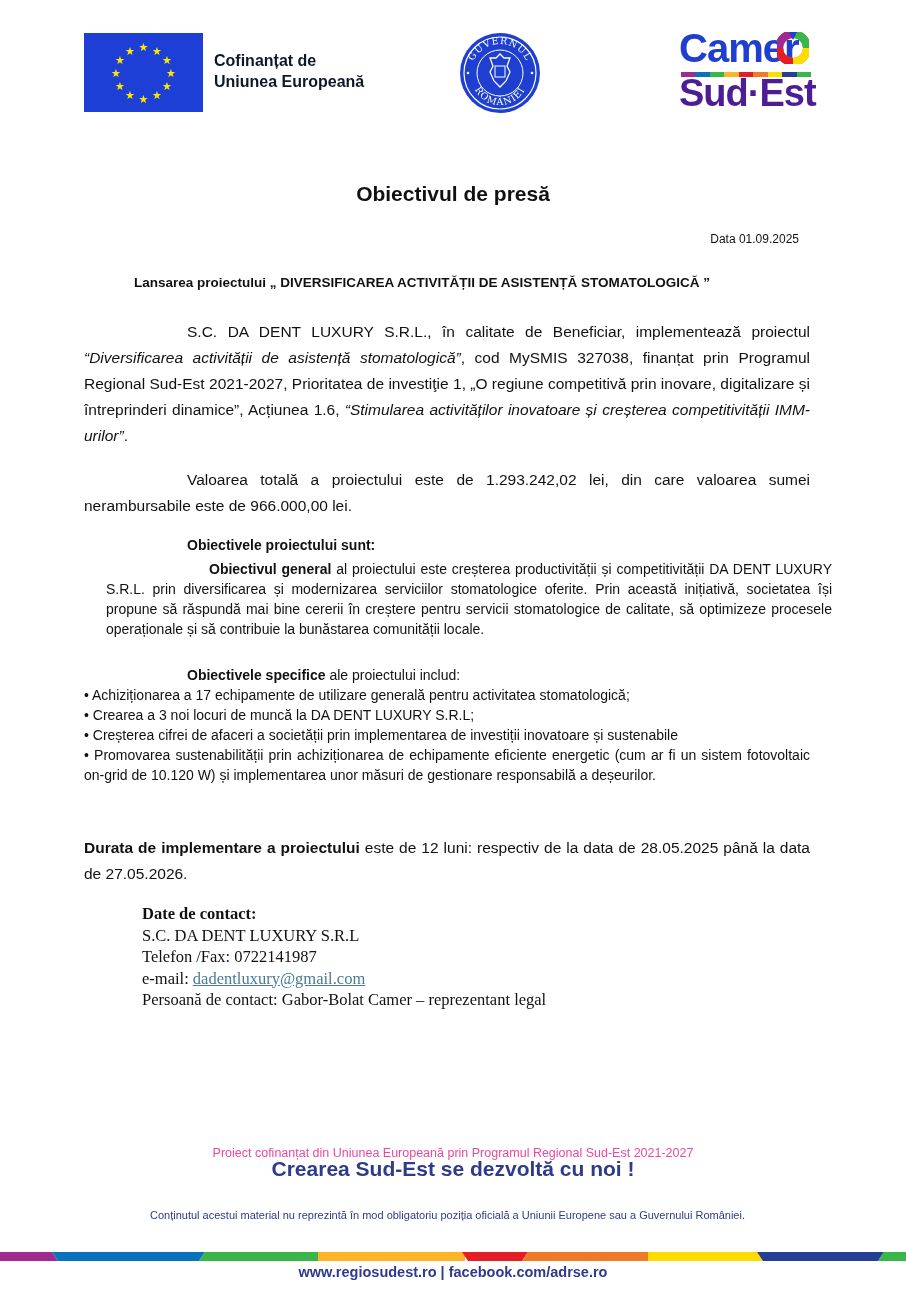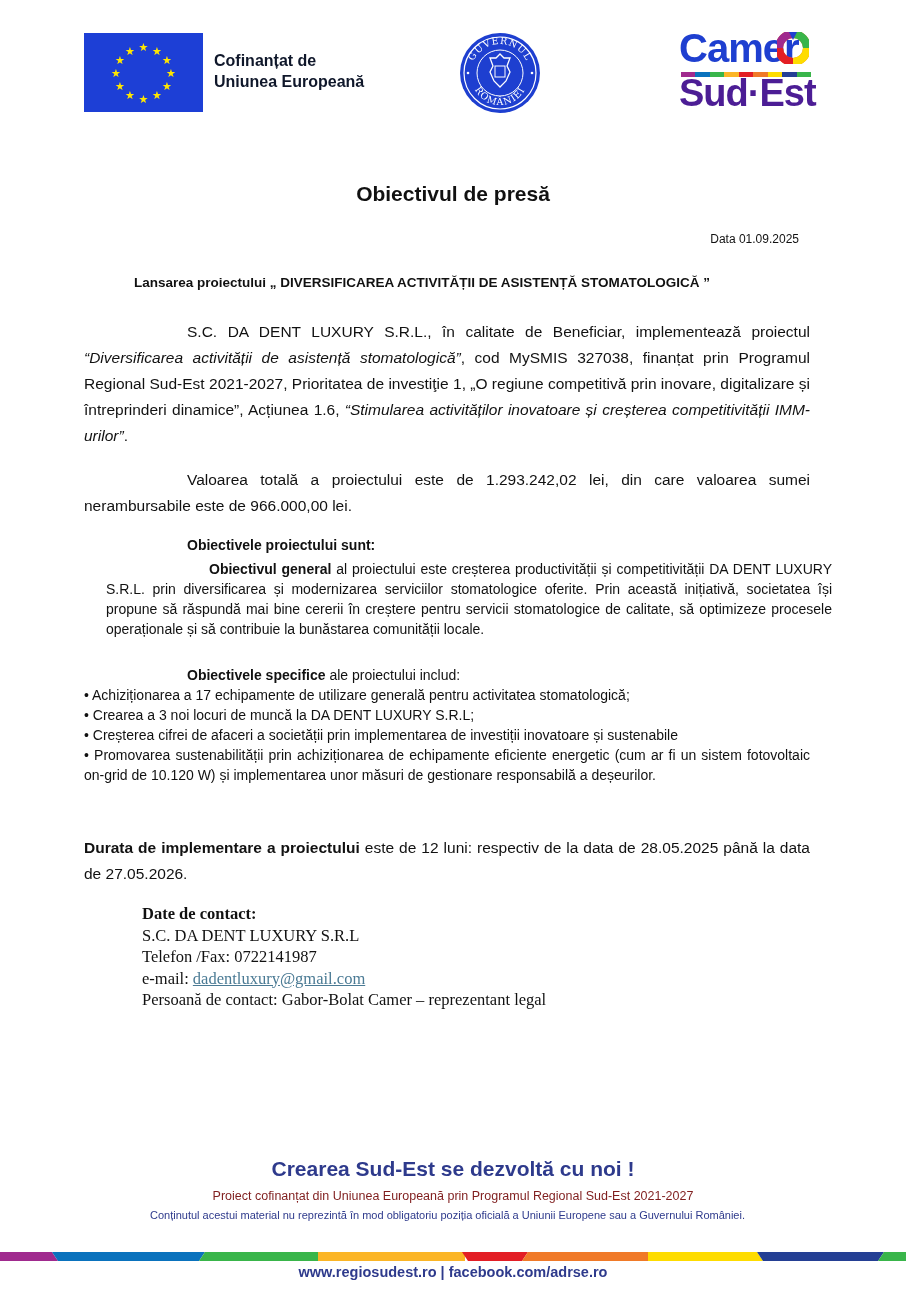--- a/index.html
+++ b/index.html
@@ -31,21 +31,21 @@
   .obj-spec { top: 665px; }
   .bullets { top: 685px; }
   .bullets div { margin: 0; }
   .durata { top: 835px; }
 
   .contact { left: 142px; top: 903px; font-family: "Liberation Serif", serif; font-size: 16.5px; line-height: 21.5px; }
   .contact .link { color: #4a7a94; text-decoration: underline; }
 
   
   .slogan { left: 0; width: 906px; top: 1157px; text-align: center; color: #2e3a8c; font-weight: bold; font-size: 21px; }
-  .fund { left: 0; width: 906px; top: 1189px; text-align: center; color: #7f1d1d; font-size: 12.5px; }
+  .fund { left: 0; width: 906px; top: 1146px; text-align: center; color: #ec4899; font-size: 12.5px; }
   .disclaimer { left: 0; width: 895px; top: 1209px; text-align: center; color: #2e3a8c; font-size: 11px; }
   .stripe { left: 0; top: 1247px; width: 906px; height: 9px; }
   .web { left: 0; width: 906px; top: 1264px; text-align: center; color: #2e3a8c; font-weight: bold; font-size: 14.5px; }
 </style>
 </head>
 <body>
 
 <div class="abs eu-flag">
   <svg width="119" height="79" viewBox="0 0 119 79">
     <g fill="#ffe600" font-size="11" text-anchor="middle" font-family="DejaVu Sans, sans-serif">

